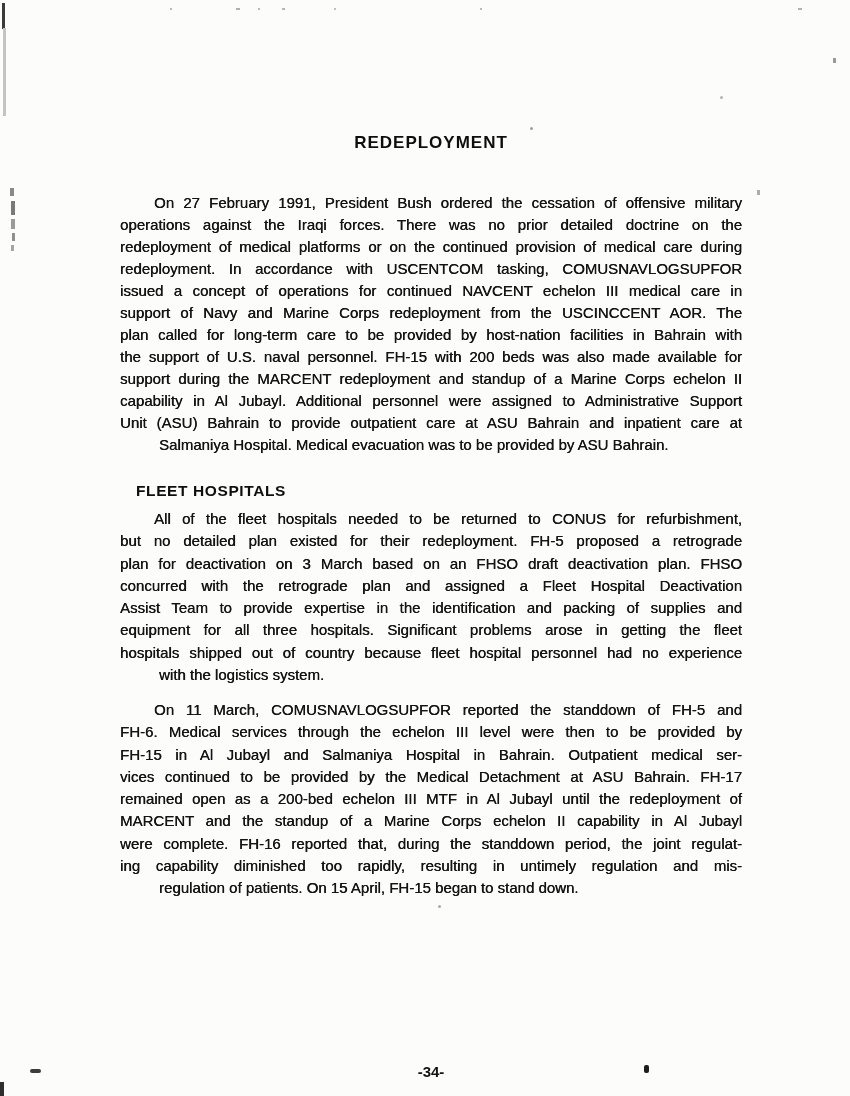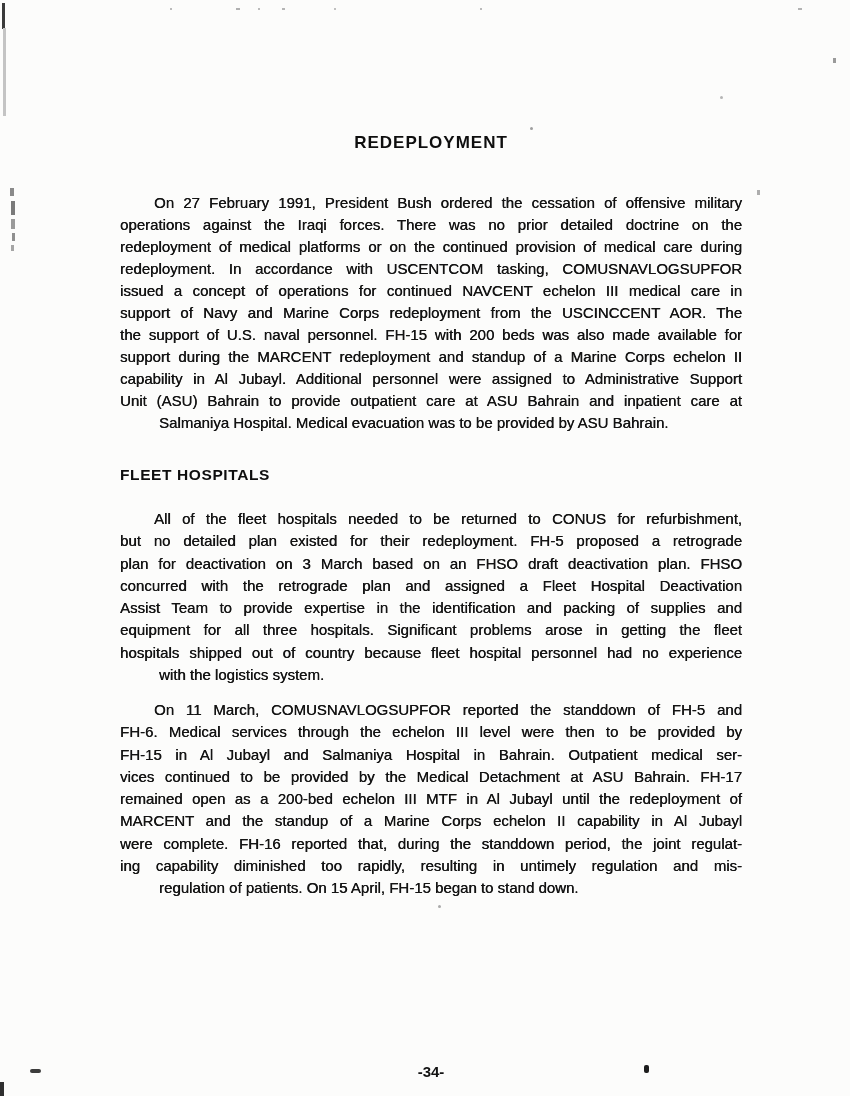--- a/index.html
+++ b/index.html
@@ -47,21 +47,21 @@
     white-space: normal;
     overflow: visible;
   }
   .p2 .ln, .p3 .ln { height: 22.3px; line-height: 22.3px; }
   .ln.first { text-indent: 34px; }
   .ln.last { text-align-last: left; margin-left: 39px; }
   .heading {
     position: absolute;
     left: 120px;
     top: 466px;
-    margin: 0;
+    margin: 16px;
     font-size: 15.5px;
     font-weight: bold;
     letter-spacing: 0.6px;
     color: #0e0e0e;
   }
   .footer {
     position: absolute;
     left: 120px;
     top: 1063px;
     width: 622px;
@@ -102,20 +102,21 @@
 
   <h1 class="title">REDEPLOYMENT</h1>
 
   <div class="para p1">
     <div class="ln first">On 27 February 1991, President Bush ordered the cessation of offensive military</div>
     <div class="ln">operations against the Iraqi forces.  There was no prior detailed doctrine on the</div>
     <div class="ln">redeployment of medical platforms or on the continued provision of medical care during</div>
     <div class="ln">redeployment.  In accordance with USCENTCOM tasking, COMUSNAVLOGSUPFOR</div>
     <div class="ln">issued a concept of operations for continued NAVCENT echelon III medical care in</div>
     <div class="ln">support of Navy and Marine Corps redeployment from the USCINCCENT AOR.  The</div>
+    <div class="ln">plan called for long-term care to be provided by host-nation facilities in Bahrain with</div>
     <div class="ln">the support of U.S. naval personnel.  FH-15 with 200 beds was also made available for</div>
     <div class="ln">support during the MARCENT redeployment and standup of a Marine Corps echelon II</div>
     <div class="ln">capability in Al Jubayl.  Additional personnel were assigned to Administrative Support</div>
     <div class="ln">Unit (ASU) Bahrain to provide outpatient care at ASU Bahrain and inpatient care at</div>
     <div class="ln last">Salmaniya Hospital.  Medical evacuation was to be provided by ASU Bahrain.</div>
   </div>
 
   <h2 class="heading">FLEET HOSPITALS</h2>
 
   <div class="para p2">

